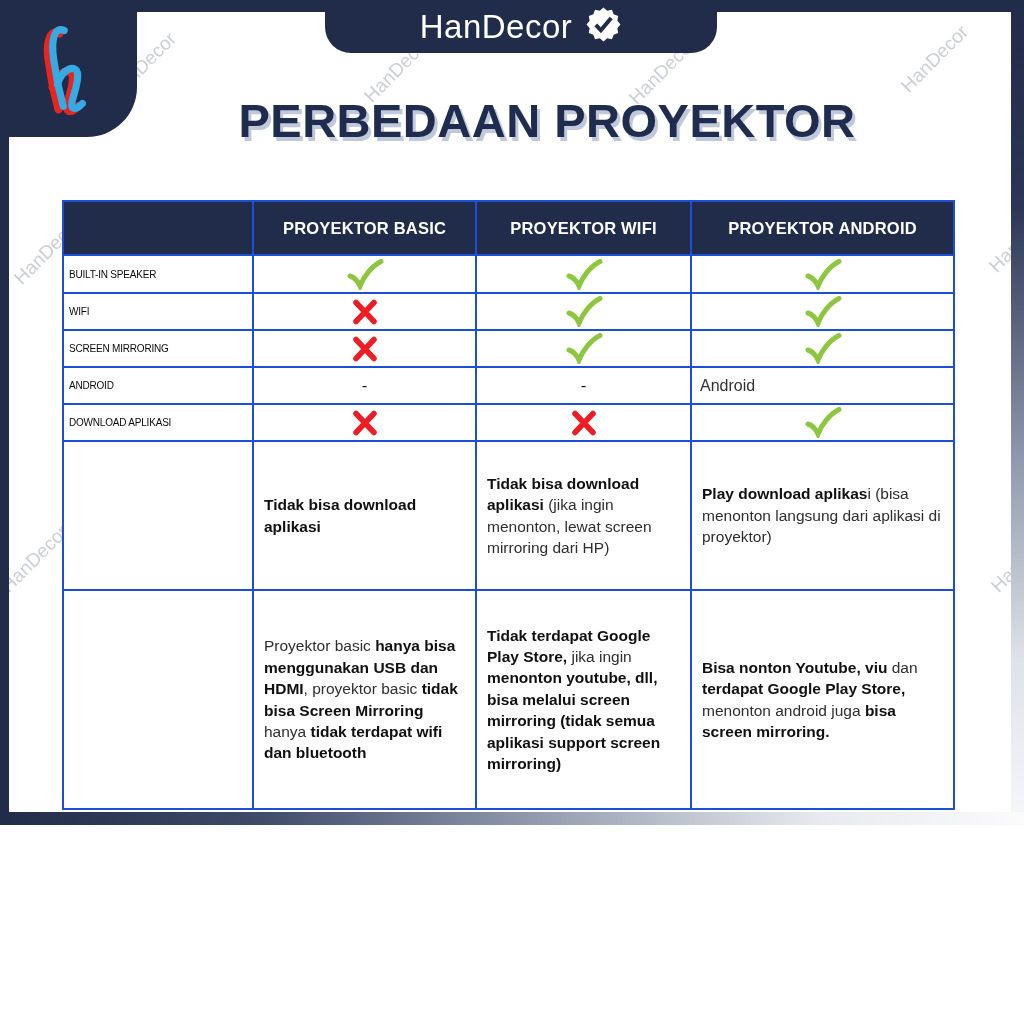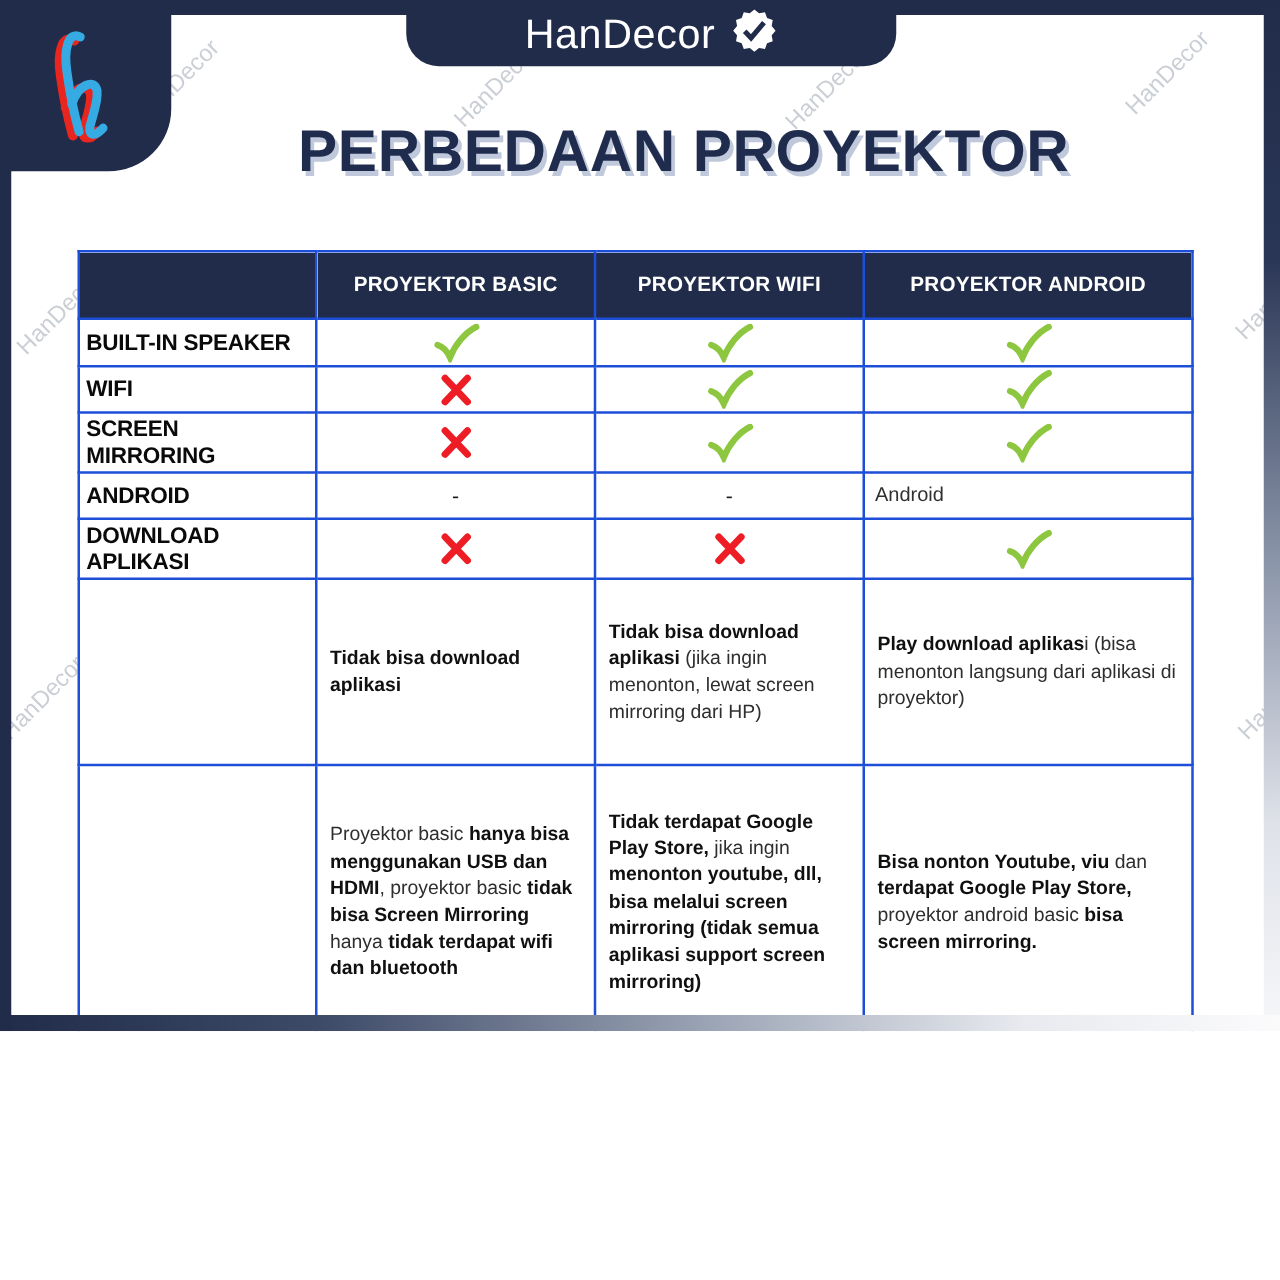--- a/index.html
+++ b/index.html
@@ -40,21 +40,21 @@
   table.cmp {
     position:absolute; left:62px; top:200px; width:891px; z-index:2;
     border-collapse:collapse; table-layout:fixed; background:#ffffff;
   }
   table.cmp th, table.cmp td { border:2px solid #1d4ed8; overflow:hidden; }
   table.cmp th {
     background:#202c49; color:#ffffff; font-size:16.5px; font-weight:700;
     height:50px; text-align:center; letter-spacing:0.2px;
   }
   table.cmp td { background:#ffffff; vertical-align:middle; }
-  td.label-cell { font-size:18px; font-weight:700; color:#0a0a0a; padding:2px 5px; letter-spacing:-0.2px; }
+  td.label-cell { font-size:10px; font-weight:400; color:#0a0a0a; padding:2px 5px; letter-spacing:-0.2px; }
   td.icon-cell  { text-align:center; }
   td.text-cell  { font-size:16px; color:#303030; padding:4px 8px; text-align:left; }
   td.dash-cell  { font-size:17px; color:#1a1a1a; text-align:center; }
   td.note-cell  { font-size:15.5px; line-height:1.38; padding:8px 10px; color:#2e2e2e; text-align:left; }
   td.note-cell b { color:#101010; font-weight:700; }
   .check-icon svg, .cross-icon svg { display:block; margin:0 auto; }
   
   .footer-title {
     position:absolute; top:892px; left:70px; z-index:2; color:#050505;
     font-size:38px; font-weight:800; white-space:nowrap;
@@ -191,20 +191,20 @@
         <tr style="height: 149px;">
           <td class="label-cell"></td>
           <td class="note-cell"><b>Tidak bisa download aplikasi</b></td>
           <td class="note-cell"><b>Tidak bisa download aplikasi</b><span> (jika ingin menonton, lewat screen mirroring dari HP)</span></td>
           <td class="note-cell"><b>Play download aplikas</b><span>i (bisa menonton langsung dari aplikasi di proyektor)</span></td>
         </tr>
         <tr style="height: 219px;">
           <td class="label-cell"></td>
           <td class="note-cell"><span>Proyektor basic </span><b>hanya bisa menggunakan USB dan HDMI</b><span>, proyektor basic </span><b>tidak bisa Screen Mirroring</b><span> hanya </span><b>tidak terdapat wifi dan bluetooth</b></td>
           <td class="note-cell"><b>Tidak terdapat Google Play Store,</b><span> jika ingin </span><b>menonton youtube, dll, bisa melalui screen mirroring (tidak semua aplikasi support screen mirroring)</b></td>
-          <td class="note-cell"><b>Bisa nonton Youtube, viu</b><span> dan </span><b>terdapat Google Play Store,</b><span> proyektor android basic </span><b>bisa screen mirroring.</b></td>
+          <td class="note-cell"><b>Bisa nonton Youtube, viu</b><span> dan </span><b>terdapat Google Play Store,</b><span> menonton android juga </span><b>bisa screen mirroring.</b></td>
         </tr>
       </tbody>
   </table>
 
   <div class="footer-title">INFO LEBIH LANJUT HUBUNGI ADMIN</div>
 
 </div>
 
 </body></html>

